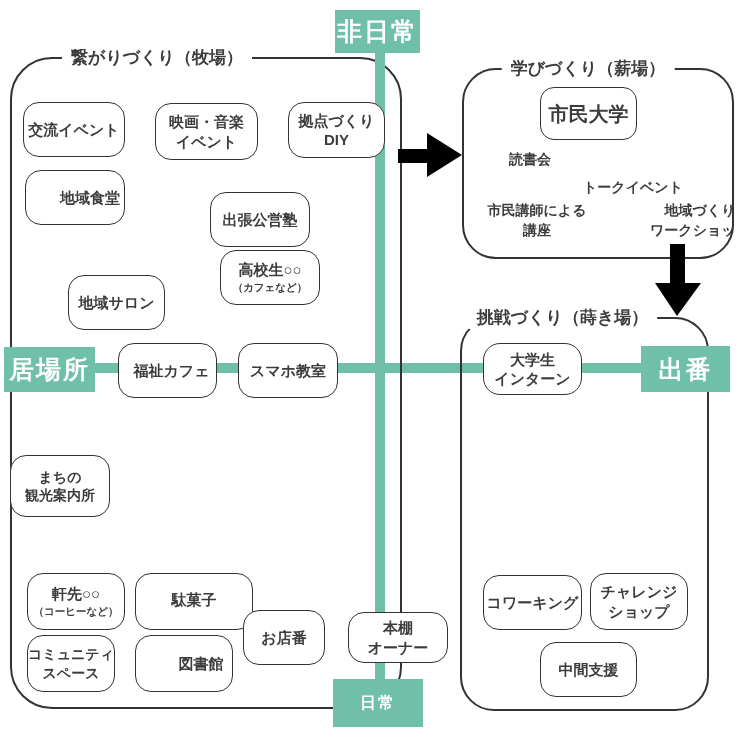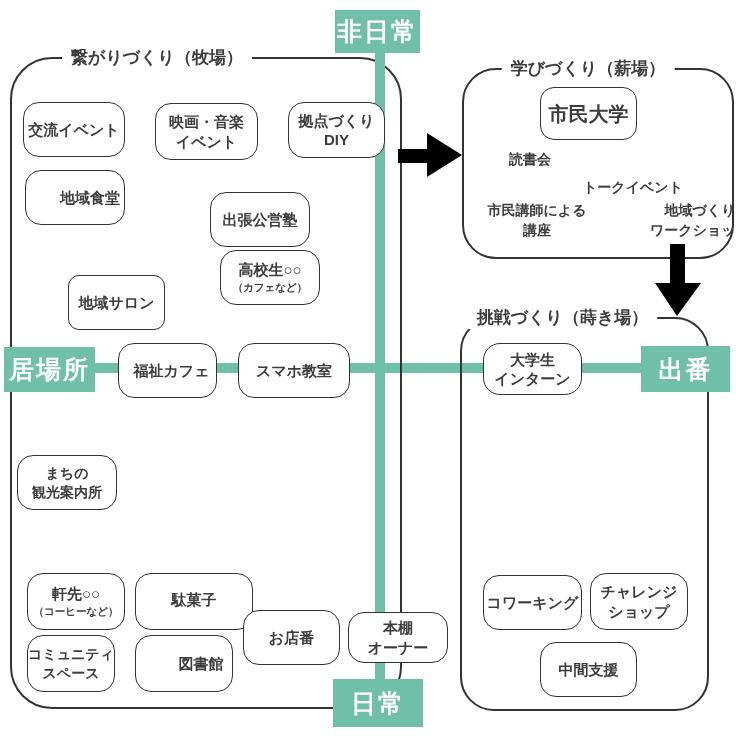--- a/index.html
+++ b/index.html
@@ -63,54 +63,54 @@
   <div class="node" style="left:155px; top:103px; width:103px; height:57px;"><span>映画・音楽
 イベント</span></div>
   <div class="node" style="left:288px; top:102px; width:97px;  height:56px;"><span>拠点づくり
 DIY</span></div>
   <div class="node" style="left:25px;  top:170px; width:100px; height:55px;padding-left:30px;"><span>地域食堂</span></div>
   <div class="node" style="left:220px; top:250px; width:100px; height:55px;">
     <span>高校生○○</span>
     <span class="sub">（カフェなど）</span>
   </div>
   <div class="node" style="left:210px; top:192px; width:100px; height:55px;"><span>出張公営塾</span></div>
-  <div class="node" style="left:68px;  top:275px; width:97px;  height:55px;border-radius:11px;"><span>地域サロン</span></div>
+  <div class="node" style="left:68px;  top:275px; width:97px;  height:55px;"><span>地域サロン</span></div>
   <div class="node" style="left:118px; top:343px; width:99px;  height:55px;padding-left:8px;"><span>福祉カフェ</span></div>
-  <div class="node" style="left:238px; top:343px; width:112px; height:55px;"><span>スマホ教室</span></div>
-  <div class="node" style="left:17px;  top:455px; width:100px; height:55px; font-size:14px;"><span>まちの
+  <div class="node" style="left:238px; top:343px; width:100px; height:55px;"><span>スマホ教室</span></div>
+  <div class="node" style="left:10px;  top:455px; width:100px; height:62px; font-size:14px;"><span>まちの
 観光案内所</span></div>
   <div class="node" style="left:27px;  top:573px; width:98px;  height:57px;">
     <span>軒先○○</span>
     <span class="sub">（コーヒーなど）</span>
   </div>
   <div class="node" style="left:135px; top:573px; width:118px;  height:57px;font-family:Liberation Mono, monospace;"><span>駄菓子</span></div>
   <div class="node" style="left:27px;  top:635px; width:88px; height:57px; font-size:14px;"><span>コミュニティ
 スペース</span></div>
   <div class="node" style="left:135px; top:635px; width:98px;  height:57px;padding-left:34px;"><span>図書館</span></div>
-  <div class="node" style="left:243px; top:610px; width:97px;  height:55px;text-align:right;"><span>お店番</span></div>
+  <div class="node" style="left:243px; top:610px; width:82px;  height:55px;text-align:right;"><span>お店番</span></div>
   <div class="node" style="left:348px; top:612px; width:100px; height:51px;"><span>本棚
 オーナー</span></div>
 
   <div class="node" style="left:540px; top:87px; width:97px; height:53px; font-size:20px; border-radius:14px;"><span>市民大学</span></div>
   <div class="text-item" style="left:490px; top:149px; width:80px;">読書会</div>
   <div class="text-item" style="left:583px; top:149px; width:100px;margin-top:28px;">トークイベント</div>
   <div class="text-item" style="left:482px; top:200px; width:110px;">市民講師による
 講座</div>
   <div class="text-item" style="left:612px; top:200px; width:112px;margin-left:32px;">地域づくり
 ワークショップ</div>
 
   <div class="node" style="left:483px; top:343px; width:99px; height:52px;border-radius:17px;"><span>大学生
 インターン</span></div>
   <div class="node" style="left:483px; top:575px; width:99px; height:55px;"><span>コワーキング</span></div>
   <div class="node" style="left:590px; top:573px; width:98px; height:57px;"><span>チャレンジ
 ショップ</span></div>
   <div class="node" style="left:540px; top:642px; width:97px; height:55px;"><span>中間支援</span></div>
 
   <div class="axis-label" style="left:335px; top:10px;  width:85px; height:43px;">非日常</div>
-  <div class="axis-label" style="left:333px; top:679px; width:90px; height:48px; font-size:25px;">日常</div>
+  <div class="axis-label" style="left:333px; top:679px; width:90px; height:48px; font-size:16px;">日常</div>
   <div class="axis-label" style="left:4px;   top:347px; width:91px; height:45px;">居場所</div>
   <div class="axis-label" style="left:641px; top:346px; width:89px; height:46px;font-family:Liberation Mono, monospace;">出番</div>
 
   <svg class="arrow" style="left:398px; top:130px;" width="66" height="50" viewBox="0 0 66 50">
     <polygon points="0,19 29,19 29,3 64,25 29,47 29,33 0,33" fill="#000"></polygon>
   </svg>
   <svg class="arrow" style="left:650px; top:244px;" width="56" height="74" viewBox="0 0 56 74">
     <polygon points="20,0 35,0 35,39 51,39 27,72 5,39 20,39" fill="#000"></polygon>
   </svg>
 

